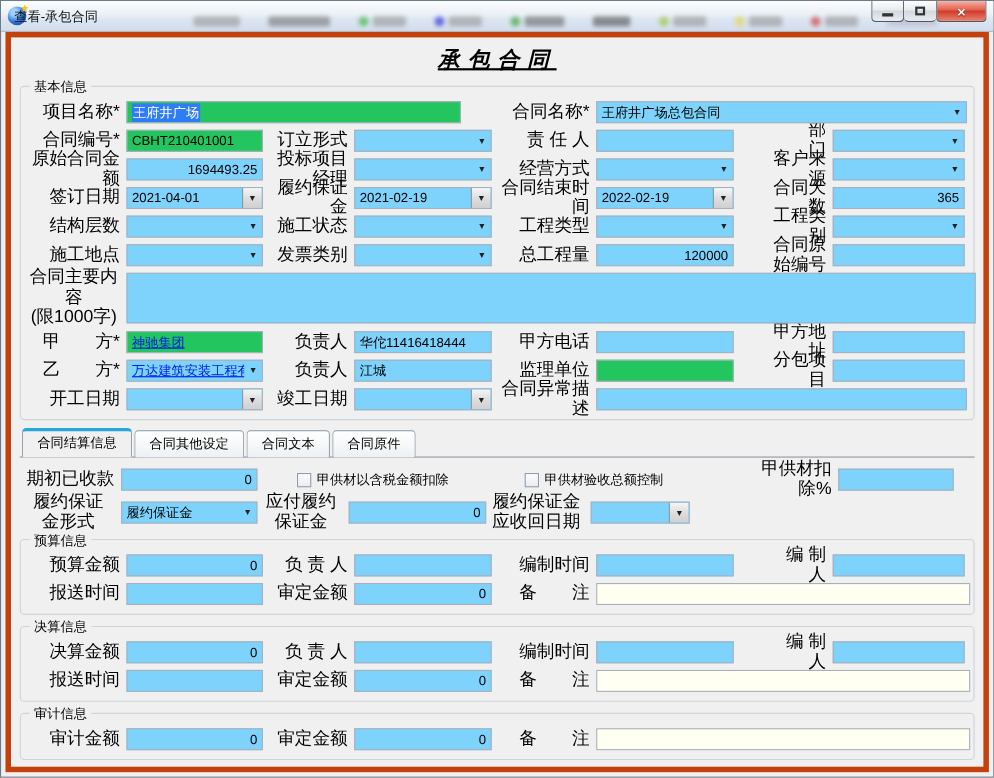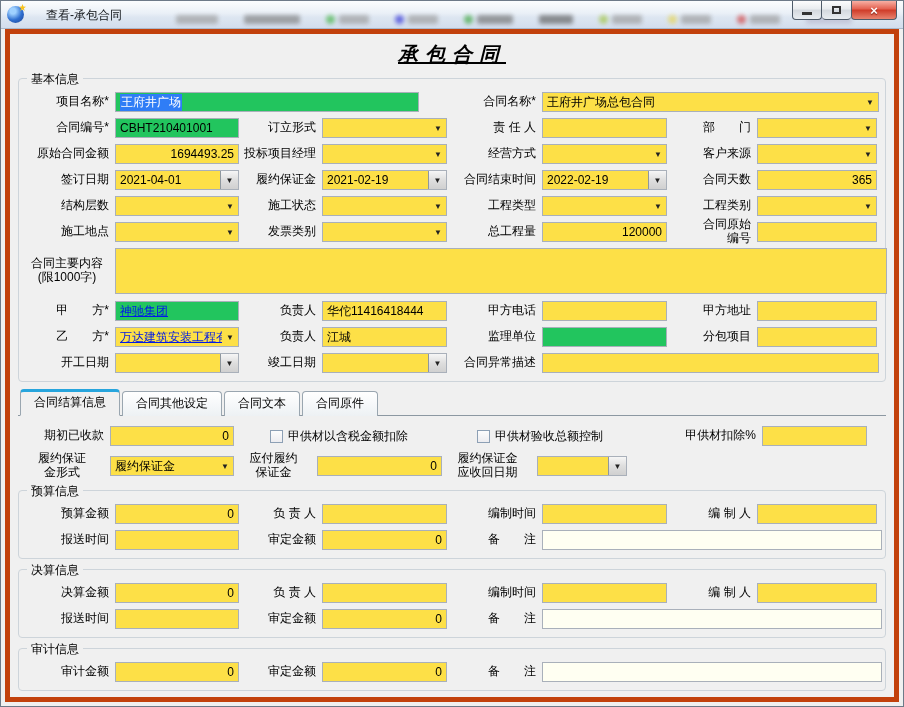--- a/index.html
+++ b/index.html
@@ -9,45 +9,45 @@
 
   
   .titlebar { position:relative; height:28px; background:linear-gradient(180deg,#fbfdfe 0%,#eaf0f7 45%,#dde6f1 60%,#d2dded 100%); border-bottom:1px solid #aab8ca; overflow:hidden; }
   .bgstrip { position:absolute; left:175px; right:135px; top:9px; height:19px; display:flex; align-items:center; filter:blur(2px); opacity:.65; }
   .blob { height:9px; border-radius:2px; background:#9a9a9a; margin-right:26px; flex:none; }
   .dot { width:9px; height:9px; border-radius:50%; margin-right:4px; flex:none; }
   .app-icon { position:absolute; left:6px; top:5px; width:17px; height:17px; border-radius:50%;
      background: radial-gradient(circle at 35% 30%, #9fd1ff 0 18%, #2f6fd0 55%, #1b3f8f 100%); }
   .app-icon::after { content:""; position:absolute; right:-2px; top:-2px; width:7px; height:7px; background:#f7c21d;
      clip-path: polygon(50% 0,63% 35%,100% 38%,70% 60%,82% 100%,50% 76%,18% 100%,30% 60%,0 38%,37% 35%); }
-  .title-text { position:absolute; left:45px; top:6px; font-size:12px; color:#101418; }
+  .title-text { position:absolute; left:12px; top:6px; font-size:12px; color:#101418; }
   .winbtns { position:absolute; top:0; right:6px; display:flex; }
   .wbtn { height:19px; border:1px solid #4e5a68; border-top:none; border-radius:0 0 4px 4px; display:flex; align-items:center; justify-content:center; margin-left:0; }
   .wbtn.min,.wbtn.max { width:30px; background:linear-gradient(180deg,#fdfdfd,#e8ebee 45%,#d3d8de 50%,#e9edf1); margin-right:0; }
   .wbtn.max { border-left:none; border-right:none; width:29px; }
   .wbtn.close { width:46px; background:linear-gradient(180deg,#f7b0a4,#e35f4e 45%,#cf3b28 50%,#e8836f); color:#fff; font-weight:bold; font-size:13px; text-shadow:0 1px 1px #7e1d10; }
   .minbar { width:10px; height:3px; background:#333; margin-top:6px; }
   .maxbox { width:9px; height:8px; border:2px solid #333; background:transparent; }
 
   
   .client { position:absolute; left:4px; right:4px; top:28px; bottom:4px; background:#f0f0f0; border:5px solid #c2410c; padding:0 8px; overflow:hidden; }
   .page-title { margin-top:7px; text-align:center; font-family:"DejaVu Serif", serif; font-style:italic; font-weight:bold; font-size:20px; letter-spacing:7px; text-decoration:underline; color:#000; }
 
   .group { position:relative; border:1px solid #cdd4da; border-radius:4px; margin-top:10px; padding:13px 4px 6px 4px; }
   .legend { position:absolute; top:-8px; left:8px; background:#f0f0f0; padding:0 4px; font-size:12px; color:#000; }
 
   .row { display:flex; align-items:center; height:20px; margin-bottom:6px; }
   .row.tall { height:28px; }
   .row:last-child { margin-bottom:2px; }
-  .lab { font-size:12px; color:#000; text-align:right; padding-right:6px; white-space:pre-line; line-height:1.15; flex:none; }
+  .lab { font-size:16px; color:#000; text-align:right; padding-right:6px; white-space:pre-line; line-height:1.15; flex:none; }
   .lab.c { text-align:center; padding-right:4px; }
   .l1 { width:92px; } .l2 { width:83px; } .l3 { width:95px; } .l4 { width:90px;padding-left:36px; }
   .f1 { width:124px; } .f2 { width:125px; } .f3 { width:125px; } .f4 { width:120px; }
   .fw1 { width:304px; margin-right:28px; } .f3w { width:337px; }
-  .tb { height:20px; background:#fde047; border:1px solid #a9b0ba; font-size:12px; padding:0 4px; display:flex; align-items:center; overflow:hidden; flex:none; position:relative; }
+  .tb { height:20px; background:#7dd3fc; border:1px solid #a9b0ba; font-size:12px; padding:0 4px; display:flex; align-items:center; overflow:hidden; flex:none; position:relative; }
   .tb .val { white-space:nowrap; overflow:hidden; }
   .yellow { background:#22c55e; }
   .cream  { background:#fffff2; }
   .num { justify-content:flex-end; }
   .sel { background:#2f7df6; color:#fff; padding:0 1px; }
   .link { color:#0019e8; text-decoration:underline; }
   .combo .arr { position:absolute; right:4px; top:50%; transform:translateY(-50%); font-size:8px; color:#222; }
   .combo { padding-right:16px; }
   .date { padding-right:21px;text-align:center; }
   .dbtn { position:absolute; right:0; top:0; bottom:0; width:18px; border-left:1px solid #8e979f; background:linear-gradient(180deg,#f6f6f6,#dedede 50%,#d0d0d0); display:flex; align-items:center; justify-content:center; }

